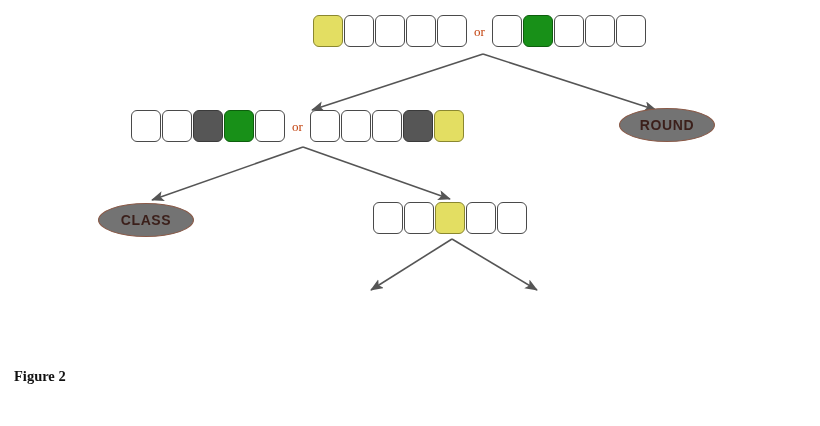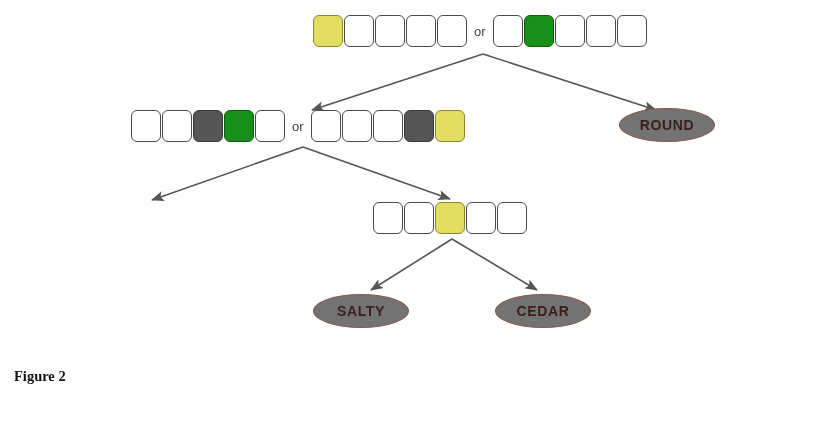--- a/index.html
+++ b/index.html
@@ -49,23 +49,23 @@
     border-radius: 6px;
     box-sizing: border-box;
     background: #ffffff;
   }
   .tile.yellow { background: #e3de62; border-color: #8a8730; }
   .tile.green  { background: #189018; border-color: #0d5e0d; }
   .tile.gray   { background: #565656; border-color: #3a3a3a; }
   .tile.white  { background: #ffffff; border-color: #4a4a4a; }
 
   .or-text {
-    font-family: Liberation Sans, sans-serif;
+    font-family: Liberation Serif, serif;
     font-size: 13px;
-    color: #404040;
+    color: #c2410c;
     padding: 0 7px;
     line-height: 1;
     white-space: nowrap;
   }
 
   
   .leaf {
     position: absolute;
     display: flex;
     align-items: center;
@@ -176,26 +176,23 @@
       <div class="tile yellow"></div>
       <div class="tile white"></div>
       <div class="tile white"></div>
     </div>
   </div>
 
   <div class="leaf" style="left:619px; top:108px; width:96px; height:34px;">
     <span class="leaf-label">ROUND</span>
   </div>
 
-
-  <div class="leaf" style="left:313px; top:294px; width:96px; height:34px;">
-    <span class="leaf-label">SALTY</span>
+  <div class="leaf" style="left:98px; top:203px; width:96px; height:34px;">
+    <span class="leaf-label">CLASS</span>
   </div>
 
-  <div class="leaf" style="left:495px; top:294px; width:96px; height:34px;">
-    <span class="leaf-label">CEDAR</span>
-  </div>
+
 
   <div id="caption">
     <div class="caption-label">Figure 2</div>
   </div>
 
 </div>
 
 </body></html>

